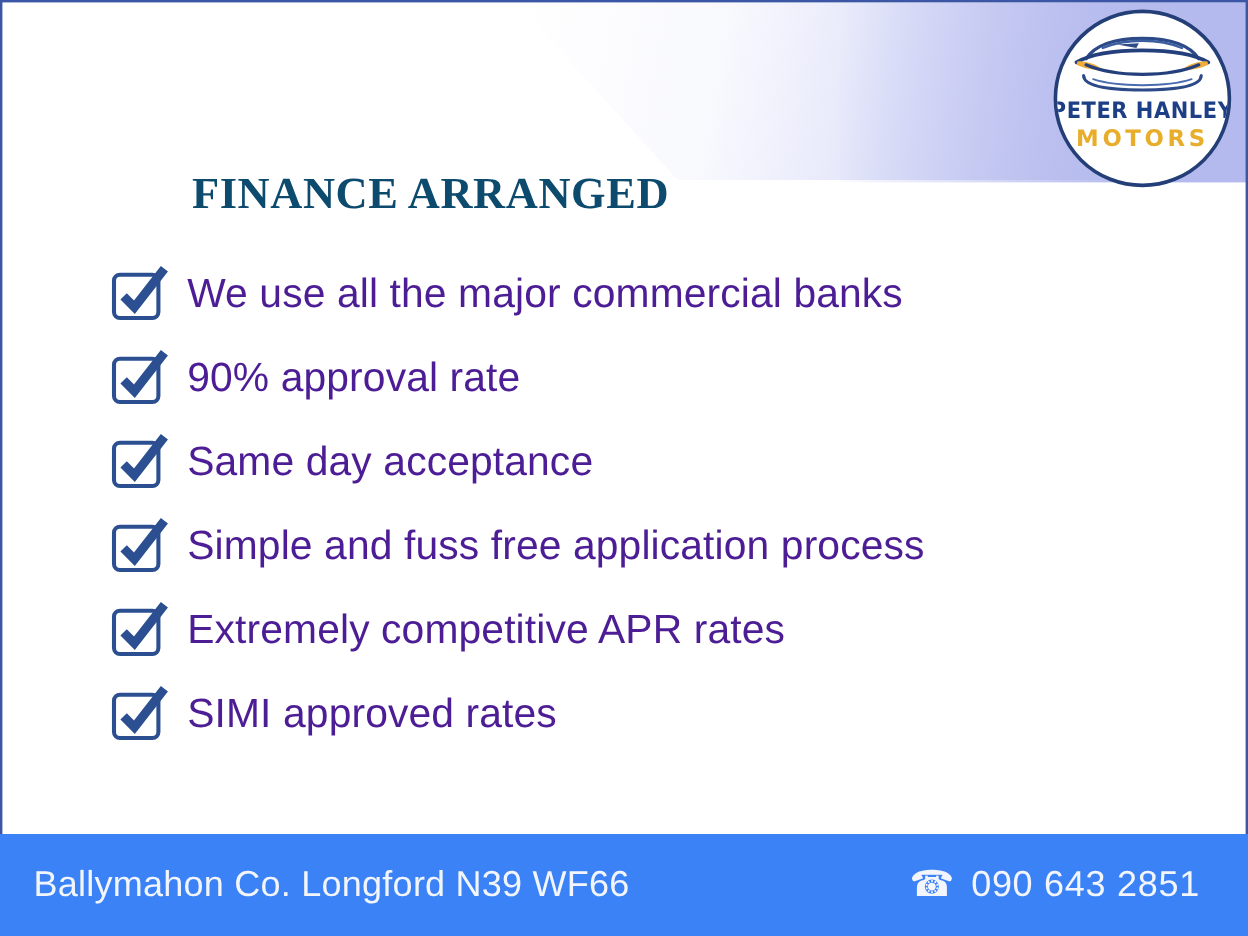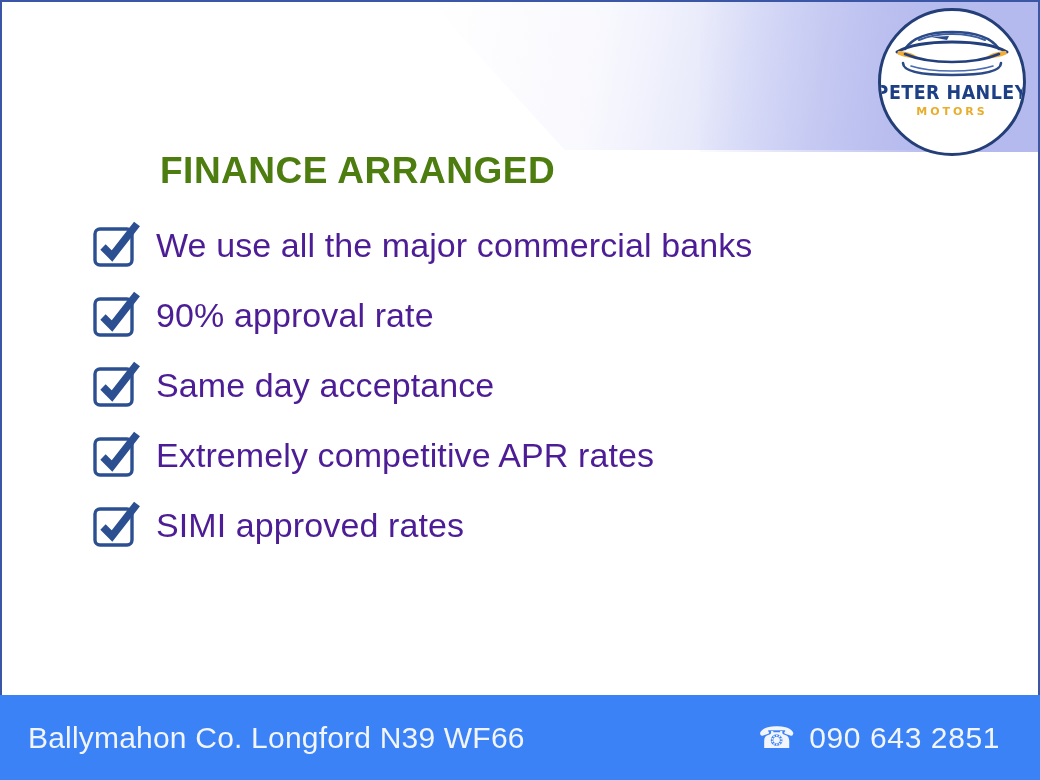--- a/index.html
+++ b/index.html
@@ -93,37 +93,38 @@
     letter-spacing: 0.5px;
     color: #1d3f86;
     transform: scaleX(0.92);
     text-shadow: 1px 1px 0 rgba(255,255,255,0.9);
     white-space: nowrap;
   }
   .logo-sub {
     margin-top: 2px;
     font-family: "DejaVu Sans", sans-serif;
     font-weight: bold;
-    font-size: 11px;
+    font-size: 19px;
     letter-spacing: 3px;
     color: #e8ad2a;
     white-space: nowrap;
   }
 
   
   .headline {
     position: absolute;
     left: 160px;
-    top: 150px;
+    top: 140px;
     font-size: 37px;
     font-weight: bold;
     letter-spacing: 0.5px;
-    color: #4d7c0f;
+    color: #0c4a6e;
     z-index: 3;
     white-space: nowrap;
+    font-family: Liberation Serif, serif;
   }
 
   
   .checklist {
     position: absolute;
     left: 92px;
     top: 210px;
     z-index: 3;
   }
   .check-row {
@@ -237,20 +238,29 @@
     <div class="check-row">
       <span class="check-icon">
         <svg viewBox="0 0 48 48">
           <rect x="3" y="8" width="37" height="36" rx="5" ry="5" fill="none" stroke="#2b4f91" stroke-width="3.4"></rect>
           <path d="M11 26 L20 35 L45 3" fill="none" stroke="#2b4f91" stroke-width="7.5" stroke-linecap="butt" stroke-linejoin="miter"></path>
         </svg>
       </span>
       <span class="check-label">Same day acceptance</span>
     </div>
 
+    <div class="check-row">
+      <span class="check-icon">
+        <svg viewBox="0 0 48 48">
+          <rect x="3" y="8" width="37" height="36" rx="5" ry="5" fill="none" stroke="#2b4f91" stroke-width="3.4"></rect>
+          <path d="M11 26 L20 35 L45 3" fill="none" stroke="#2b4f91" stroke-width="7.5" stroke-linecap="butt" stroke-linejoin="miter"></path>
+        </svg>
+      </span>
+      <span class="check-label">Simple and fuss free application process</span>
+    </div>
 
     <div class="check-row">
       <span class="check-icon">
         <svg viewBox="0 0 48 48">
           <rect x="3" y="8" width="37" height="36" rx="5" ry="5" fill="none" stroke="#2b4f91" stroke-width="3.4"></rect>
           <path d="M11 26 L20 35 L45 3" fill="none" stroke="#2b4f91" stroke-width="7.5" stroke-linecap="butt" stroke-linejoin="miter"></path>
         </svg>
       </span>
       <span class="check-label">Extremely competitive APR rates</span>
     </div>

